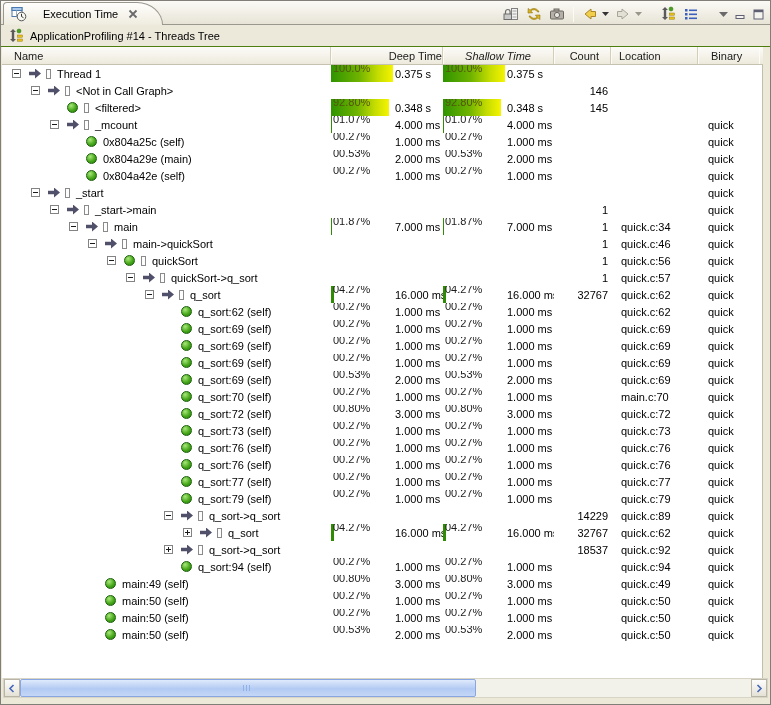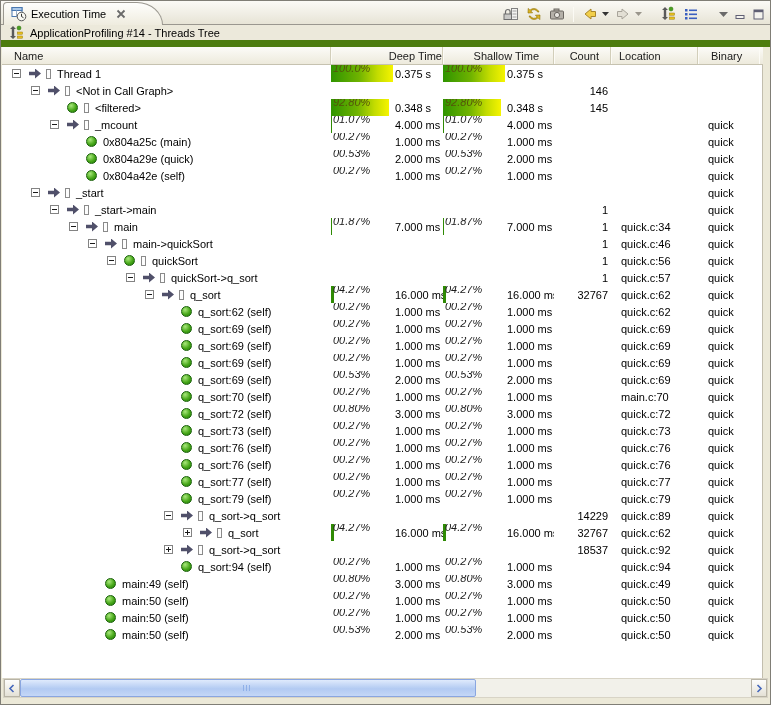--- a/index.html
+++ b/index.html
@@ -12,41 +12,41 @@
   }
   
   .tabbar{position:absolute;left:0;top:0;right:0;height:24px;
     background:linear-gradient(#fbfaf6,#e7e4d6);
     border-bottom:1px solid #9a978f;}
   .tab{position:absolute;left:2px;top:1px;height:23px;width:160px;
     background:linear-gradient(#fefefc,#efecdf);
     border:1px solid #9a978f;border-bottom:none;
     border-radius:4px 26px 0 0 / 4px 23px 0 0;
     display:flex;align-items:center;padding-left:7px;}
-  .tab-label{margin-left:4px;white-space:nowrap;}
+  .tab-label{margin-left:16px;white-space:nowrap;}
   .tab-close{margin-left:9px;width:12px;height:12px;display:flex;align-items:center;justify-content:center;cursor:pointer;}
   .toolbar{position:absolute;right:5px;top:3px;height:20px;display:flex;align-items:center;gap:5px;}
   .tbtn{width:18px;height:18px;display:flex;align-items:center;justify-content:center;}
   .tsep{width:1px;height:15px;background:#b3aea0;border-right:1px solid #fbfaf4;margin:0 2px;}
   .ddarrow{width:8px;height:18px;display:flex;align-items:center;justify-content:center;margin-left:-3px;}
   .tgap{width:7px;}
   
   .titlebar{position:absolute;left:0;top:24px;right:0;height:22px;
-    background:#ece9db;border-bottom:7px solid #4d7c0f;
+    background:#ece9db;border-bottom:1px solid #4d7c0f;
     display:flex;align-items:center;padding-left:7px;}
   .titlebar .vt{margin-left:6px;white-space:nowrap;}
   
   .thead{position:absolute;left:1px;top:46px;width:761px;height:18px;
     background:linear-gradient(#fcfbf8,#edeadc);
     border-bottom:1px solid #c6c2b0;display:flex;}
   .hcell{height:100%;border-right:1px solid #d2ceba;box-shadow:1px 0 0 #fcfbf6;
     display:flex;align-items:center;white-space:nowrap;color:#1a1a1a;}
   .h-name{width:329px;padding-left:12px;}
   .h-deep{width:112px;justify-content:flex-end;padding-right:0;}
-  .h-shallow{width:111px;justify-content:flex-end;padding-right:14px;}
+  .h-shallow{width:111px;justify-content:flex-end;padding-right:22px;font-style:italic;}
   .h-count{width:57px;justify-content:flex-end;padding-right:11px;}
   .h-loc{width:87px;padding-left:8px;}
   .h-bin{width:61px;padding-left:13px;border-right:none;}
   .h-fill{flex:1;border-right:none;box-shadow:none;}
   
   .tbody{position:absolute;left:1px;top:64px;width:761px;height:613px;
     background:#fff;border-right:1px solid #c2beae;overflow:hidden;}
   .trow{display:flex;height:17px;align-items:center;}
   .cell{flex:none;white-space:nowrap;overflow:hidden;}
   .name-cell{width:329px;display:flex;align-items:center;height:100%;}
@@ -59,21 +59,21 @@
   .arrow-icon{width:12px;height:10px;flex:none;background:#50506a;
     clip-path:polygon(0 32%,50% 32%,50% 0,100% 50%,50% 100%,50% 68%,0 68%);}
   .ball-icon{width:11px;height:11px;flex:none;border-radius:50%;
     border:1px solid #186008;
     background:radial-gradient(circle at 35% 30%,#a9e87c,#48a81a 55%,#1f7a07);}
   .fnbox-icon{width:5px;height:10px;border:1px solid #8a8a8a;background:#fdfdfd;flex:none;margin-right:6px;}
   .label{white-space:nowrap;}
   .t-cell{display:flex;align-items:center;height:100%;}
   .t-cell.deep{width:112px;}
   .t-cell.shallow{width:111px;}
-  .pwrap{position:relative;width:64px;height:23px;line-height:13px;flex:none;font-style:italic;}
+  .pwrap{position:relative;width:64px;height:23px;line-height:13px;flex:none;}
   .pbar{position:absolute;left:0;top:0;bottom:0;}
   .pbar.grad{background:linear-gradient(90deg,#2f9400 0%,#6fb300 45%,#c3dc00 75%,#f6f400 100%);}
   .pbar.solid{background:#2f8a04;}
   .ptext{position:relative;padding-left:2px;color:#1b1b1b;}
   .ptext.on-bar{color:#55550a;}
   .tval{flex:1;text-align:right;padding-right:15px;}
   .count-cell{width:57px;text-align:right;padding-right:3px;}
   .loc-cell{width:87px;padding-left:10px;}
   .bin-cell{width:61px;padding-left:10px;}
   
@@ -327,21 +327,21 @@
         <div class="cell loc-cell"></div>
         <div class="cell bin-cell">quick</div>
       </div>
       <div class="trow">
         <div class="cell name-cell">
           <div class="indent" style="width: 67px;"></div>
           <div class="eslot"></div>
           <div class="islot">
             <div class="ball-icon"></div>
           </div>
-          <div class="label">0x804a25c (main)</div>
+          <div class="label">0x804a25c (self)</div>
         </div>
         <div class="cell t-cell deep">
           <div class="pwrap">
             <div class="ptext">00.27%</div>
           </div>
           <div class="tval">1.000 ms</div>
         </div>
         <div class="cell t-cell shallow">
           <div class="pwrap">
             <div class="ptext">00.27%</div>
@@ -352,21 +352,21 @@
         <div class="cell loc-cell"></div>
         <div class="cell bin-cell">quick</div>
       </div>
       <div class="trow">
         <div class="cell name-cell">
           <div class="indent" style="width: 67px;"></div>
           <div class="eslot"></div>
           <div class="islot">
             <div class="ball-icon"></div>
           </div>
-          <div class="label">0x804a29e (quick)</div>
+          <div class="label">0x804a29e (main)</div>
         </div>
         <div class="cell t-cell deep">
           <div class="pwrap">
             <div class="ptext">00.53%</div>
           </div>
           <div class="tval">2.000 ms</div>
         </div>
         <div class="cell t-cell shallow">
           <div class="pwrap">
             <div class="ptext">00.53%</div>

